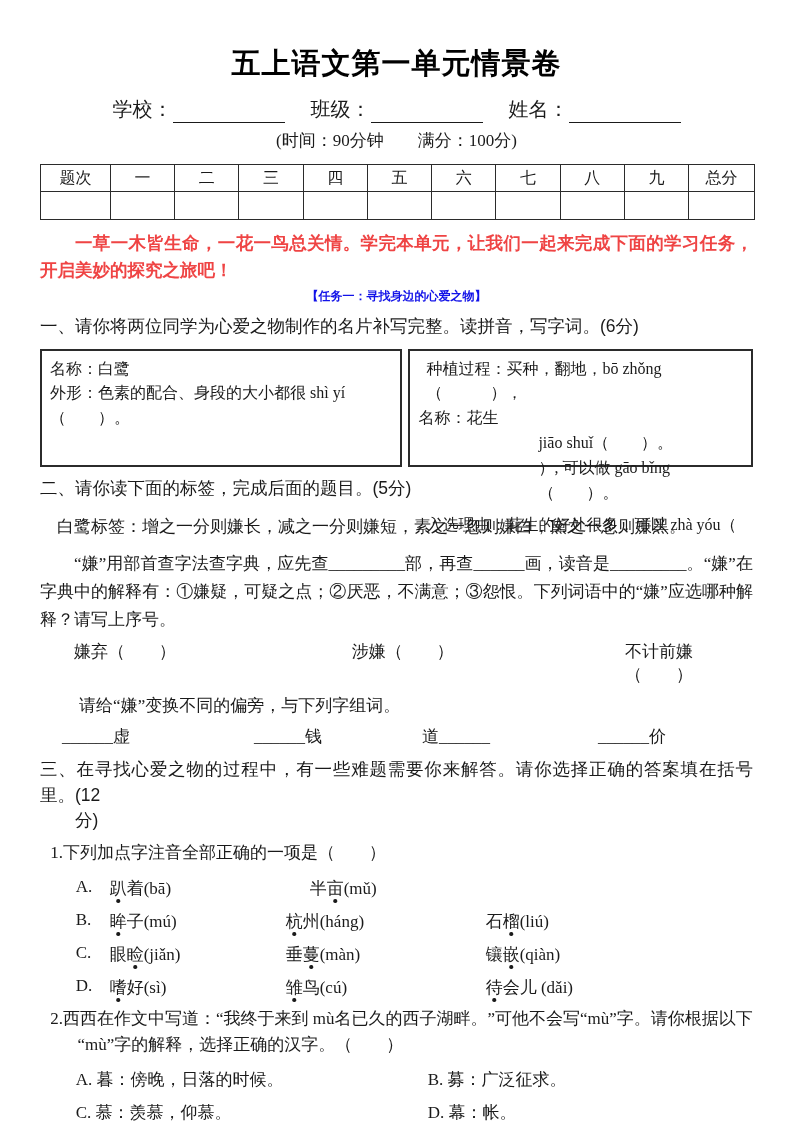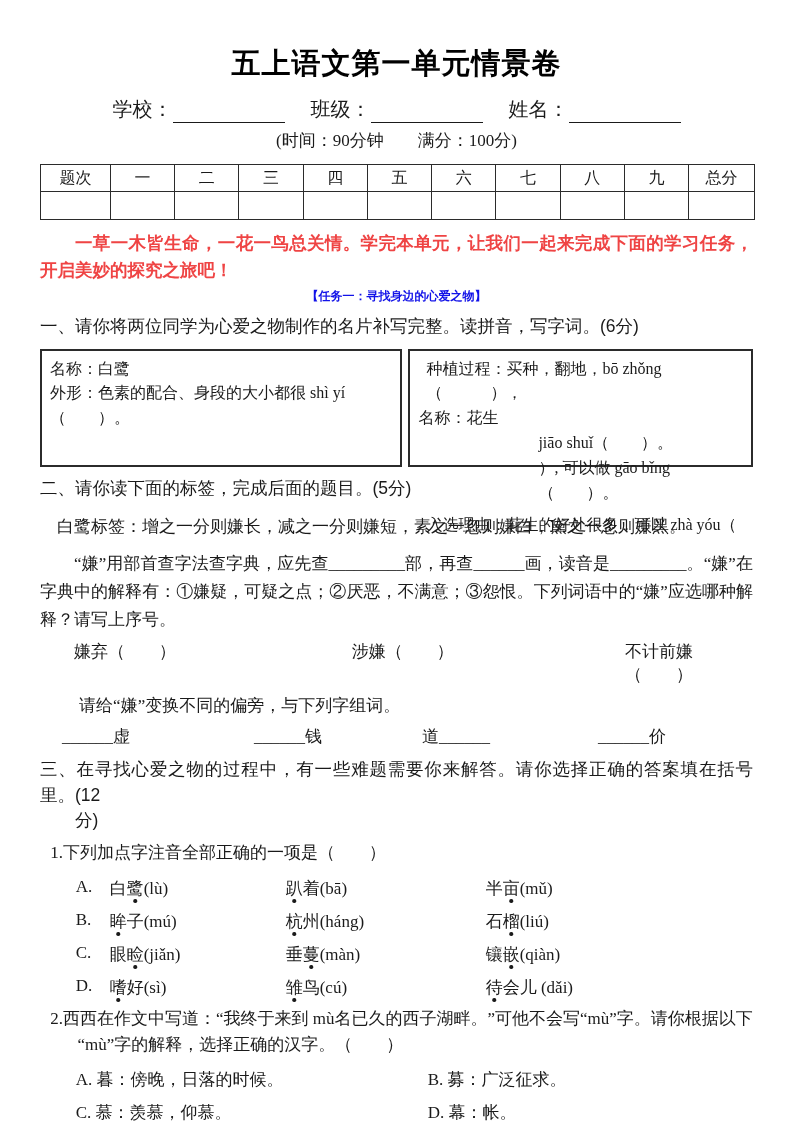--- a/index.html
+++ b/index.html
@@ -257,21 +257,20 @@
   <div class="sec-heading">
     <div>三、在寻找心爱之物的过程中，有一些难题需要你来解答。请你选择正确的答案填在括号里。(12</div>
     <div class="cont-indent">分)</div>
   </div>
 
   <div class="q-stem">1.下列加点字注音全部正确的一项是（　　）</div>
 
   <div class="opt-grid">
     <div class="opt-row">
       <span class="letter">A.</span>
-      <span class="c1"><span>白</span><span class="dc">鹭</span><span>(lù)</span></span>
       <span class="c2"><span></span><span class="dc">趴</span><span>着(bā)</span></span>
       <span><span>半</span><span class="dc">亩</span><span>(mǔ)</span></span>
     </div>
     <div class="opt-row">
       <span class="letter">B.</span>
       <span class="c1"><span></span><span class="dc">眸</span><span>子(mú)</span></span>
       <span class="c2"><span></span><span class="dc">杭</span><span>州(háng)</span></span>
       <span><span>石</span><span class="dc">榴</span><span>(liú)</span></span>
     </div>
     <div class="opt-row">

